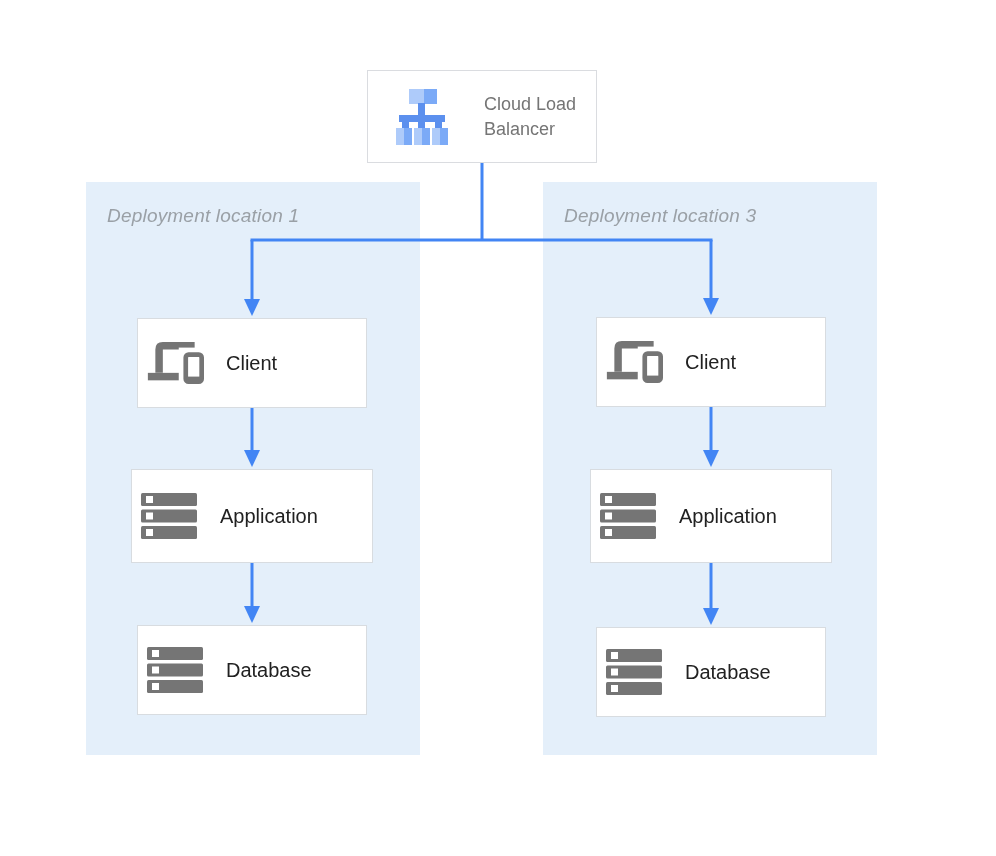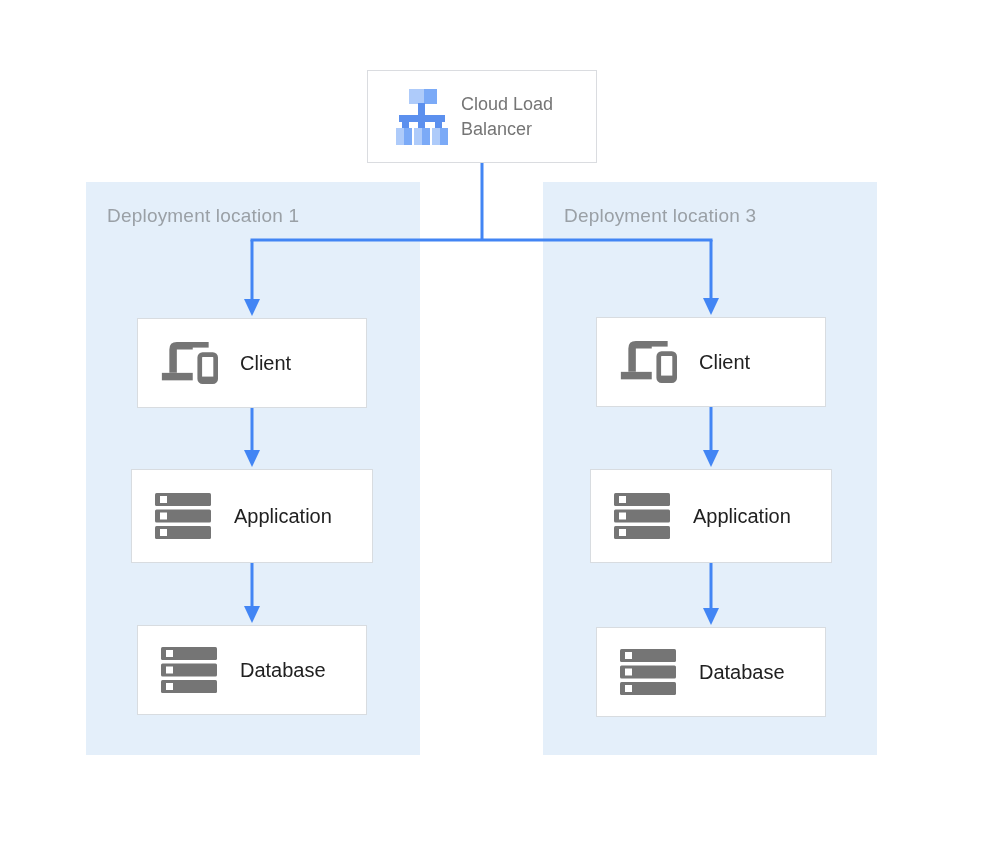--- a/index.html
+++ b/index.html
@@ -25,37 +25,38 @@
   .panel-1 { left: 86px; }
   .panel-2 { left: 543px; }
   .panel-title {
     position: absolute;
     left: 21px;
     top: 23px;
     font-size: 19px;
     color: #9AA0A6;
     letter-spacing: 0.2px;
     white-space: nowrap;
+    font-style: italic;
   }
   .arrows {
     position: absolute;
     left: 0; top: 0;
     width: 996px; height: 856px;
     pointer-events: none;
   }
   .arrows path { stroke: #4285F4; stroke-width: 3; fill: none; }
   .arrows polygon { fill: #4285F4; }
   .node {
     position: absolute;
     box-sizing: border-box;
     background: #ffffff;
     border: 1px solid #D8DCE0;
     display: flex;
     align-items: center;
-    padding-left: 22px;
+    padding-left: 8px;
   }
   .node-icon {
     width: 58px;
     display: flex;
     justify-content: center;
     align-items: center;
     flex: 0 0 58px;
   }
   .node-label {
     font-size: 20px;
@@ -67,21 +68,21 @@
     left: 367px; top: 70px;
     width: 230px; height: 93px;
     border-color: #DADCE0;
     padding-left: 28px;
   }
   .node-lb .node-icon { width: 52px; flex-basis: 52px; }
   .node-lb .node-label {
     font-size: 18px;
     line-height: 25px;
     color: #757575;
-    margin-left: 13px;
+    margin-left: 36px;
     white-space: normal;
     width: 104px;
   }
   .node-c1 { left: 137px; top: 318px; width: 230px; height: 90px; }
   .node-a1 { left: 131px; top: 469px; width: 242px; height: 94px; }
   .node-d1 { left: 137px; top: 625px; width: 230px; height: 90px; }
   .node-c2 { left: 596px; top: 317px; width: 230px; height: 90px; }
   .node-a2 { left: 590px; top: 469px; width: 242px; height: 94px; }
   .node-d2 { left: 596px; top: 627px; width: 230px; height: 90px; }
 </style>

